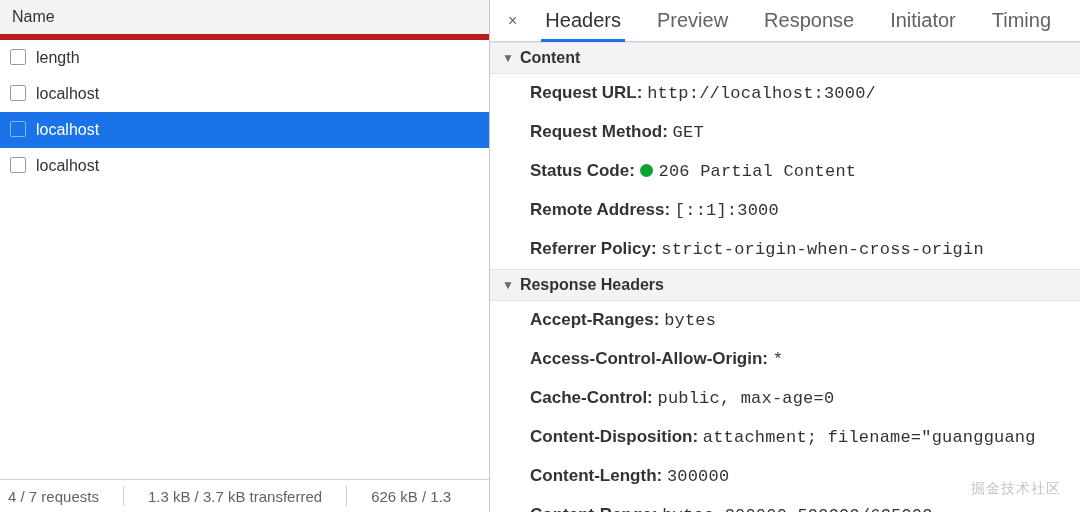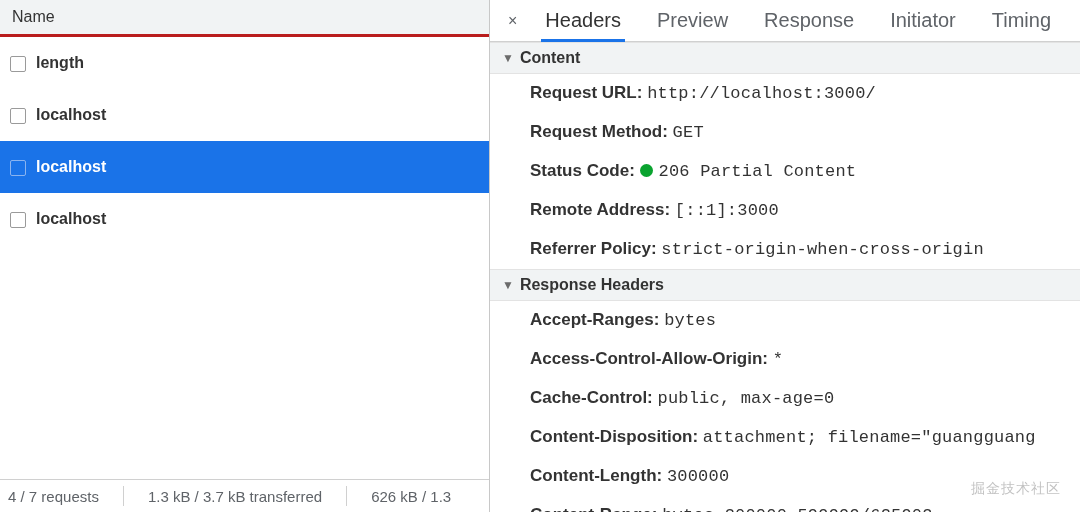--- a/index.html
+++ b/index.html
@@ -1,21 +1,21 @@
 <!DOCTYPE html>
 <html><head>
 <meta charset="utf-8">
 <style>
   * { box-sizing: border-box; margin: 0; padding: 0; }
   html, body { width: 1080px; height: 512px; font-family: -apple-system, "Helvetica Neue", Arial, sans-serif; font-size: 15px; color: #333; background: #fff; overflow: hidden; }
   .app { display: flex; width: 100%; height: 100%; }
   .left { width: 490px; display: flex; flex-direction: column; border-right: 1px solid #c8c8c8; }
-  .left-header { background: #f1f3f4; border-bottom: 3px solid #b91c1c; padding: 8px 12px; font-size: 16px; color: #333; }
+  .left-header { background: #f1f3f4; border-bottom: 6px solid #b91c1c; padding: 8px 12px; font-size: 16px; color: #333; }
   .req-list { flex: 1; overflow: auto; }
-  .req-row { display: flex; align-items: flex-end; padding: 17px 10px; font-size: 16px; cursor: default; font-weight: bold; }
+  .req-row { display: flex; align-items: flex-start; padding: 9px 10px; font-size: 16px; cursor: default; }
   .req-row + .req-row { }
   .req-row.selected { background: #1a73e8; color: #fff; }
   .req-icon { width: 16px; height: 16px; border: 1px solid #9a9a9a; border-radius: 2px; margin-right: 10px; background: #fff; flex: 0 0 auto; }
   .req-row.selected .req-icon { border-color: #8ab4f0; background: #1a73e8; }
   .left-footer { border-top: 1px solid #d0d0d0; background: #fff; padding: 6px 8px; font-size: 15px; color: #5f6368; display: flex; gap: 12px; align-items: center; white-space: nowrap; }
   .left-footer .sep { width: 1px; height: 20px; background: #d0d0d0; margin: 0 12px; }
   .right { flex: 1; display: flex; flex-direction: column; overflow: hidden; }
   .right-tabs { display: flex; align-items: center; border-bottom: 1px solid #d0d0d0; padding: 0 8px; height: 42px; }
   .close-x { color: #5f6368; font-size: 16px; padding: 0 10px; cursor: default; }
   .tab { padding: 0 18px; color: #5f6368; font-size: 20px; height: 100%; display: flex; align-items: center; position: relative; cursor: default; }

